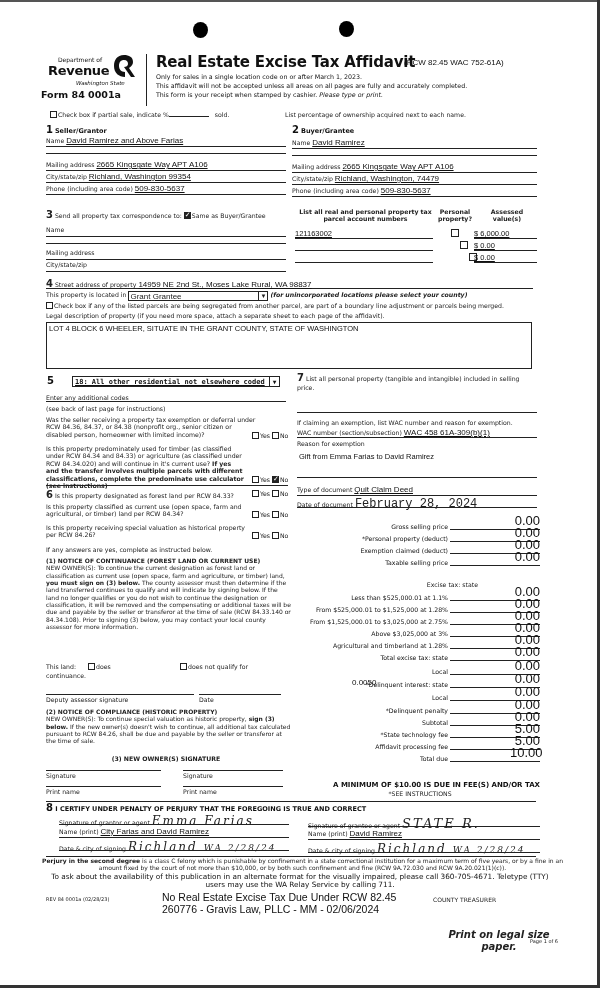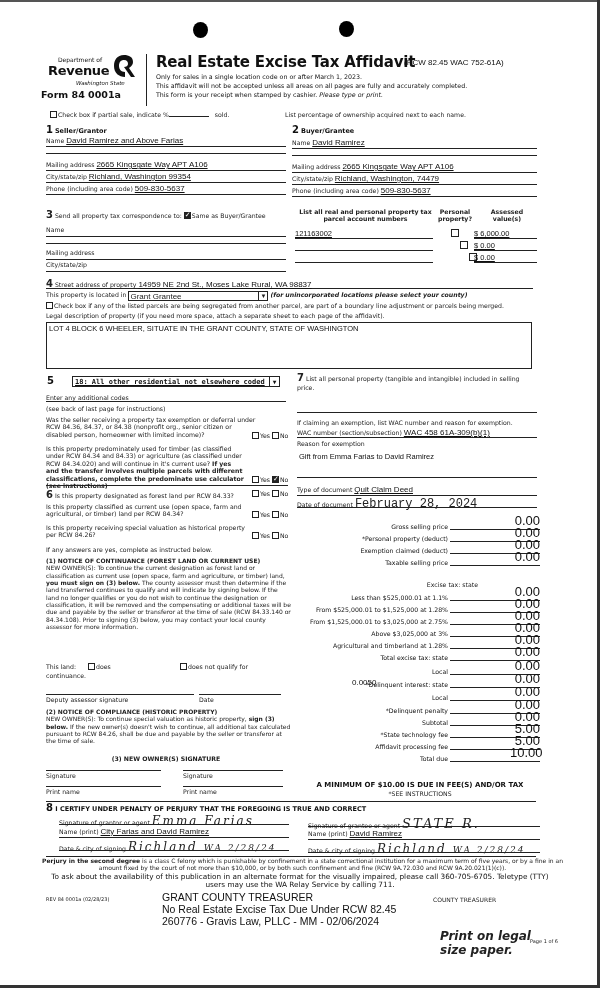--- a/index.html
+++ b/index.html
@@ -217,36 +217,35 @@
       <span class="mval">5.00</span>
     </div>
     <div class="money-row" style="top: 751px;">
       <span class="mlabel">Total due</span>
       <span class="mline"></span>
       <span class="mval">10.00</span>
     </div>
   </div>
 <div class="abs lbl" style="left:300px;top:581px;width:178px;text-align:right">Excise tax: state</div>
 <div class="abs" style="left:352px;top:678px;font-size:8px">0.0050</div>
-<div class="abs hdr" style="left:300px;top:781px;width:240px;text-align:center;font-size:7px;font-weight:bold">A MINIMUM OF $10.00 IS DUE IN FEE(S) AND/OR TAX</div>
+<div class="abs hdr" style="left:300px;top:781px;width:240px;text-align:right;font-size:7px;font-weight:bold">A MINIMUM OF $10.00 IS DUE IN FEE(S) AND/OR TAX</div>
 <div class="abs lbl" style="left:300px;top:790px;width:240px;text-align:center">*SEE INSTRUCTIONS</div>
 
 <div class="abs" style="left:46px;top:801px;width:490px;border-top:1px solid #222"></div>
 <div class="abs hdr" style="left:46px;top:802px;font-size:6.5px;font-weight:bold"><span class="sec-num">8</span> <span>I CERTIFY UNDER PENALTY OF PERJURY THAT THE FOREGOING IS TRUE AND CORRECT</span></div>
 <div class="abs lbl" style="left:59px;top:814px;width:230px;border-bottom:1px solid #222;height:11px"><span>Signature of grantor or agent</span> <span class="sig">Emma Farias</span></div>
 <div class="abs lbl" style="left:59px;top:827px;width:230px;border-bottom:1px solid #222;height:11px"><span>Name (print)</span> <span class="fill">City Farias  and David Ramirez</span></div>
 <div class="abs lbl" style="left:59px;top:840px;width:230px;border-bottom:1px solid #222;height:11px"><span>Date &amp; city of signing</span> <span class="sig">Richland</span> &nbsp; <span class="sig" style="font-size:9px">WA  2/28/24</span></div>
 <div class="abs lbl" style="left:308px;top:816px;width:232px;border-bottom:1px solid #222;height:11px"><span>Signature of grantee or agent</span> <span class="sig" style="font-size:13px">STATE R.</span></div>
 <div class="abs lbl" style="left:308px;top:829px;width:232px;border-bottom:1px solid #222;height:11px"><span>Name (print)</span> <span class="fill">David Ramirez</span></div>
 <div class="abs lbl" style="left:308px;top:842px;width:232px;border-bottom:1px solid #222;height:11px"><span>Date &amp; city of signing</span> <span class="sig">Richland</span> &nbsp; <span class="sig" style="font-size:9px">WA  2/28/24</span></div>
 <div class="abs" style="left:46px;top:856px;width:490px;border-top:1px solid #222"></div>
 
 <div class="abs lbl" style="left:30px;top:857px;width:545px;text-align:center;font-size:6px"><b>Perjury in the second degree</b> <span>is a class C felony which is punishable by confinement in a state correctional institution for a maximum term of five years, or by a fine in an amount fixed by the court of not more than $10,000, or by both such confinement and fine (RCW 9A.72.030 and RCW 9A.20.021(1)(c)).</span></div>
-<div class="abs hdr" style="left:50px;top:873px;width:500px;text-align:center;font-size:7.3px;line-height:1.1">To ask about the availability of this publication in an alternate format for the visually impaired, please call 360-705-6705. Teletype (TTY) users may use the WA Relay Service by calling 711.</div>
+<div class="abs hdr" style="left:50px;top:873px;width:500px;text-align:center;font-size:7.3px;line-height:1.1">To ask about the availability of this publication in an alternate format for the visually impaired, please call 360-705-4671. Teletype (TTY) users may use the WA Relay Service by calling 711.</div>
 <div class="abs lbl" style="left:46px;top:896px;font-size:5px">REV 84 0001a   (02/28/23)</div>
 <div class="abs" style="left:162px;top:892px;font-size:10.5px;line-height:1.12">
-    <div>GRANT COUNTY TREASURER</div>
     <div>No Real Estate Excise Tax Due Under RCW 82.45</div>
     <div>260776 - Gravis Law, PLLC - MM - 02/06/2024</div>
   </div>
 <div class="abs lbl" style="left:433px;top:896px;font-size:6px">COUNTY TREASURER</div>
-<div class="abs lbl" style="left:440px;top:929px;width:150px;text-align:left;font-size:12px;font-weight:bold;font-style:italic;padding-right:32px">Print on legal size paper.</div>
+<div class="abs lbl" style="left:440px;top:929px;width:150px;text-align:center;font-size:10px;font-weight:bold;font-style:italic;padding-right:32px">Print on legal size paper.</div>
 <div class="abs lbl" style="left:440px;top:938px;width:150px;text-align:right;font-size:5px;padding-right:32px">Page 1 of 6</div>
 
 </body></html>

